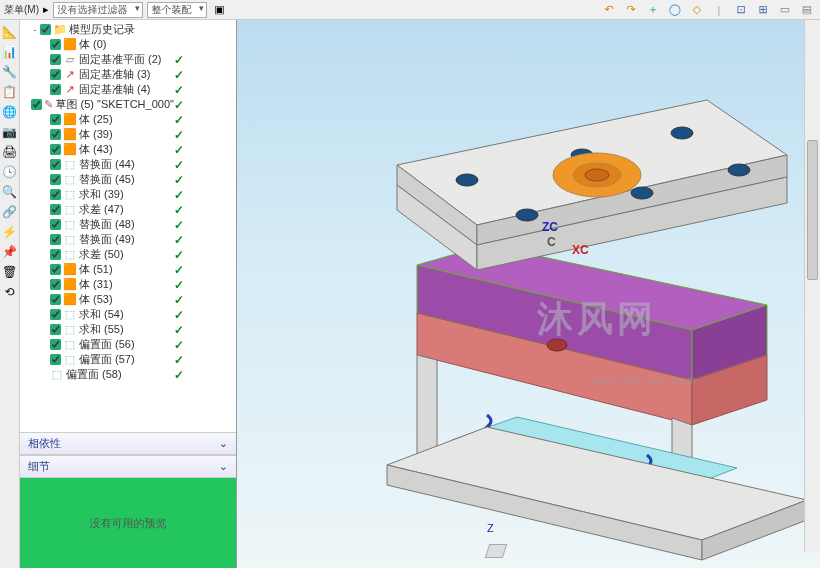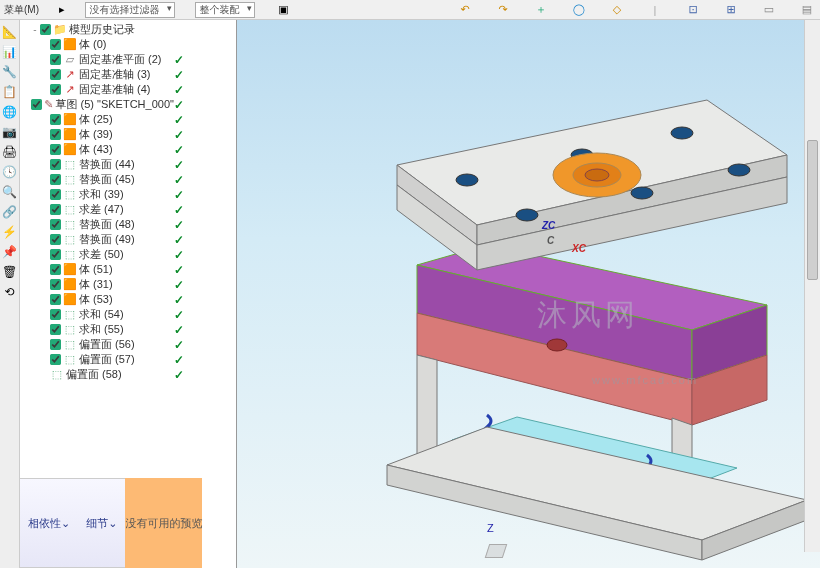--- a/index.html
+++ b/index.html
@@ -1,17 +1,17 @@
 <!DOCTYPE html>
 <html><head>
 <meta charset="utf-8">
 <style>
 * { margin: 0; padding: 0; box-sizing: border-box; font-family: "Microsoft YaHei", Arial, sans-serif; font-size: 11px; }
 body { width: 820px; height: 568px; overflow: hidden; background: #e8e8e8; display: flex; flex-direction: column; }
-.top-toolbar { height: 20px; background: #f0f0f0; border-bottom: 1px solid #ccc; display: flex; align-items: center; padding: 0 4px; gap: 20px; }
+.top-toolbar { height: 20px; background: #f0f0f0; border-bottom: 1px solid #ccc; display: flex; align-items: center; padding: 0 4px; gap: 4px; }
 .top-toolbar .label { color: #333; font-size: 10px; }
 .top-toolbar .dropdown { border: 1px solid #aaa; background: #fff; padding: 0 14px 0 4px; height: 16px; font-size: 10px; color: #555; position: relative; }
 .top-toolbar .dropdown::after { content: "▾"; position: absolute; right: 2px; top: 0; font-size: 9px; }
 .top-toolbar .spacer { flex: 1; }
 .top-toolbar .tool-icon { width: 18px; height: 16px; display: inline-flex; align-items: center; justify-content: center; font-size: 11px; }
 .main-row { flex: 1; display: flex; overflow: hidden; }
 .icon-rail { width: 20px; background: #eee; border-right: 1px solid #ccc; display: flex; flex-direction: column; align-items: center; gap: 4px; padding-top: 4px; }
 .icon-rail .rail-icon { width: 16px; height: 16px; display: flex; align-items: center; justify-content: center; font-size: 12px; }
 .nav-panel { width: 217px; background: #fff; border-right: 1px solid #999; display: flex; flex-direction: column; }
 .nav-title { background: linear-gradient(#fdfdfd,#e9e9e9); border-bottom: 1px solid #ccc; padding: 2px 6px; font-size: 11px; color: #333; }
@@ -28,34 +28,34 @@
 .tree-row .chk { width: 11px; height: 11px; accent-color: #2a7; margin-right: 2px; }
 .tree-row .type-icon { width: 14px; text-align: center; font-size: 11px; margin-right: 2px; }
 .tree-row .label { flex: 0 0 auto; color: #333; font-size: 11px; }
 .tree-row .latest { margin-left: auto; color: #0a8a2a; font-weight: bold; font-size: 12px; padding-right: 48px; }
 .folder-ic { color: #e6a63a; }
 .body-ic { color: #d95; }
 .plane-ic { color: #888; }
 .axis-ic { color: #c33; }
 .sketch-ic { color: #a66; }
 .feat-ic { color: #5a7; }
-.sections { display: flex; flex-direction: row; }
+.sections { display: flex; flex-direction: column; }
 .section-head { background: linear-gradient(#f7f7ff,#e7e7f7); border-top: 1px solid #ccc; border-bottom: 1px solid #ccc; padding: 3px 8px; color: #2a3a8a; font-size: 11px; display: flex; align-items: center; justify-content: space-between; cursor: pointer; }
 .section-head .chev { color: #2a3a8a; font-size: 11px; }
-.preview-body { height: 90px; background: #fdba74; display: flex; align-items: center; justify-content: center; color: #555; font-size: 11px; }
+.preview-body { height: 90px; background: #22c55e; display: flex; align-items: center; justify-content: center; color: #555; font-size: 11px; }
 .viewport { flex: 1; position: relative; background: linear-gradient(180deg,#bcdcf0 0%, #d4ebf6 40%, #eef6f8 100%); overflow: hidden; }
 .viewport-scroll-v { position: absolute; right: 0; top: 0; bottom: 16px; width: 16px; background: #eee; border-left: 1px solid #ccc; }
 .viewport-scroll-v .thumb { position: absolute; left: 2px; right: 2px; top: 120px; height: 140px; background: #cfcfcf; border: 1px solid #aaa; border-radius: 2px; }
-.axis-label { position: absolute; font-size: 10px; font-weight: bold; font-style: italic; }
+.axis-label { position: absolute; font-size: 12px; font-weight: bold; }
 .axis-xc { color: #c22; }
 .axis-zc { color: #22a; }
 .triad { position: absolute; left: 250px; bottom: 10px; font-size: 9px; color: #666; }
 .triad .z { color: #22a; position: absolute; top: -22px; left: 0; }
 .triad .box { width: 18px; height: 14px; border: 1px solid #aaa; background: rgba(200,200,200,0.5); transform: skewX(-18deg); }
-.watermark { position: absolute; top: 275px; left: 300px; font-size: 30px; font-weight: normal; color: rgba(180,185,195,0.55); letter-spacing: 4px; pointer-events: none; }
+.watermark { position: absolute; top: 275px; left: 300px; font-size: 36px; font-weight: bold; color: rgba(180,185,195,0.55); letter-spacing: 4px; pointer-events: none; }
 .watermark-sub { position: absolute; top: 310px; left: 355px; font-size: 11px; color: rgba(150,155,165,0.6); letter-spacing: 2px; pointer-events: none; margin-top: 44px; }
 .model-svg { position: absolute; left: 40px; top: 25px; }
 </style>
 </head>
 <body>
 
 <div class="top-toolbar">
   <span class="label">菜单(M)</span>
   <span>▸</span>
   <span class="dropdown">没有选择过滤器</span>

